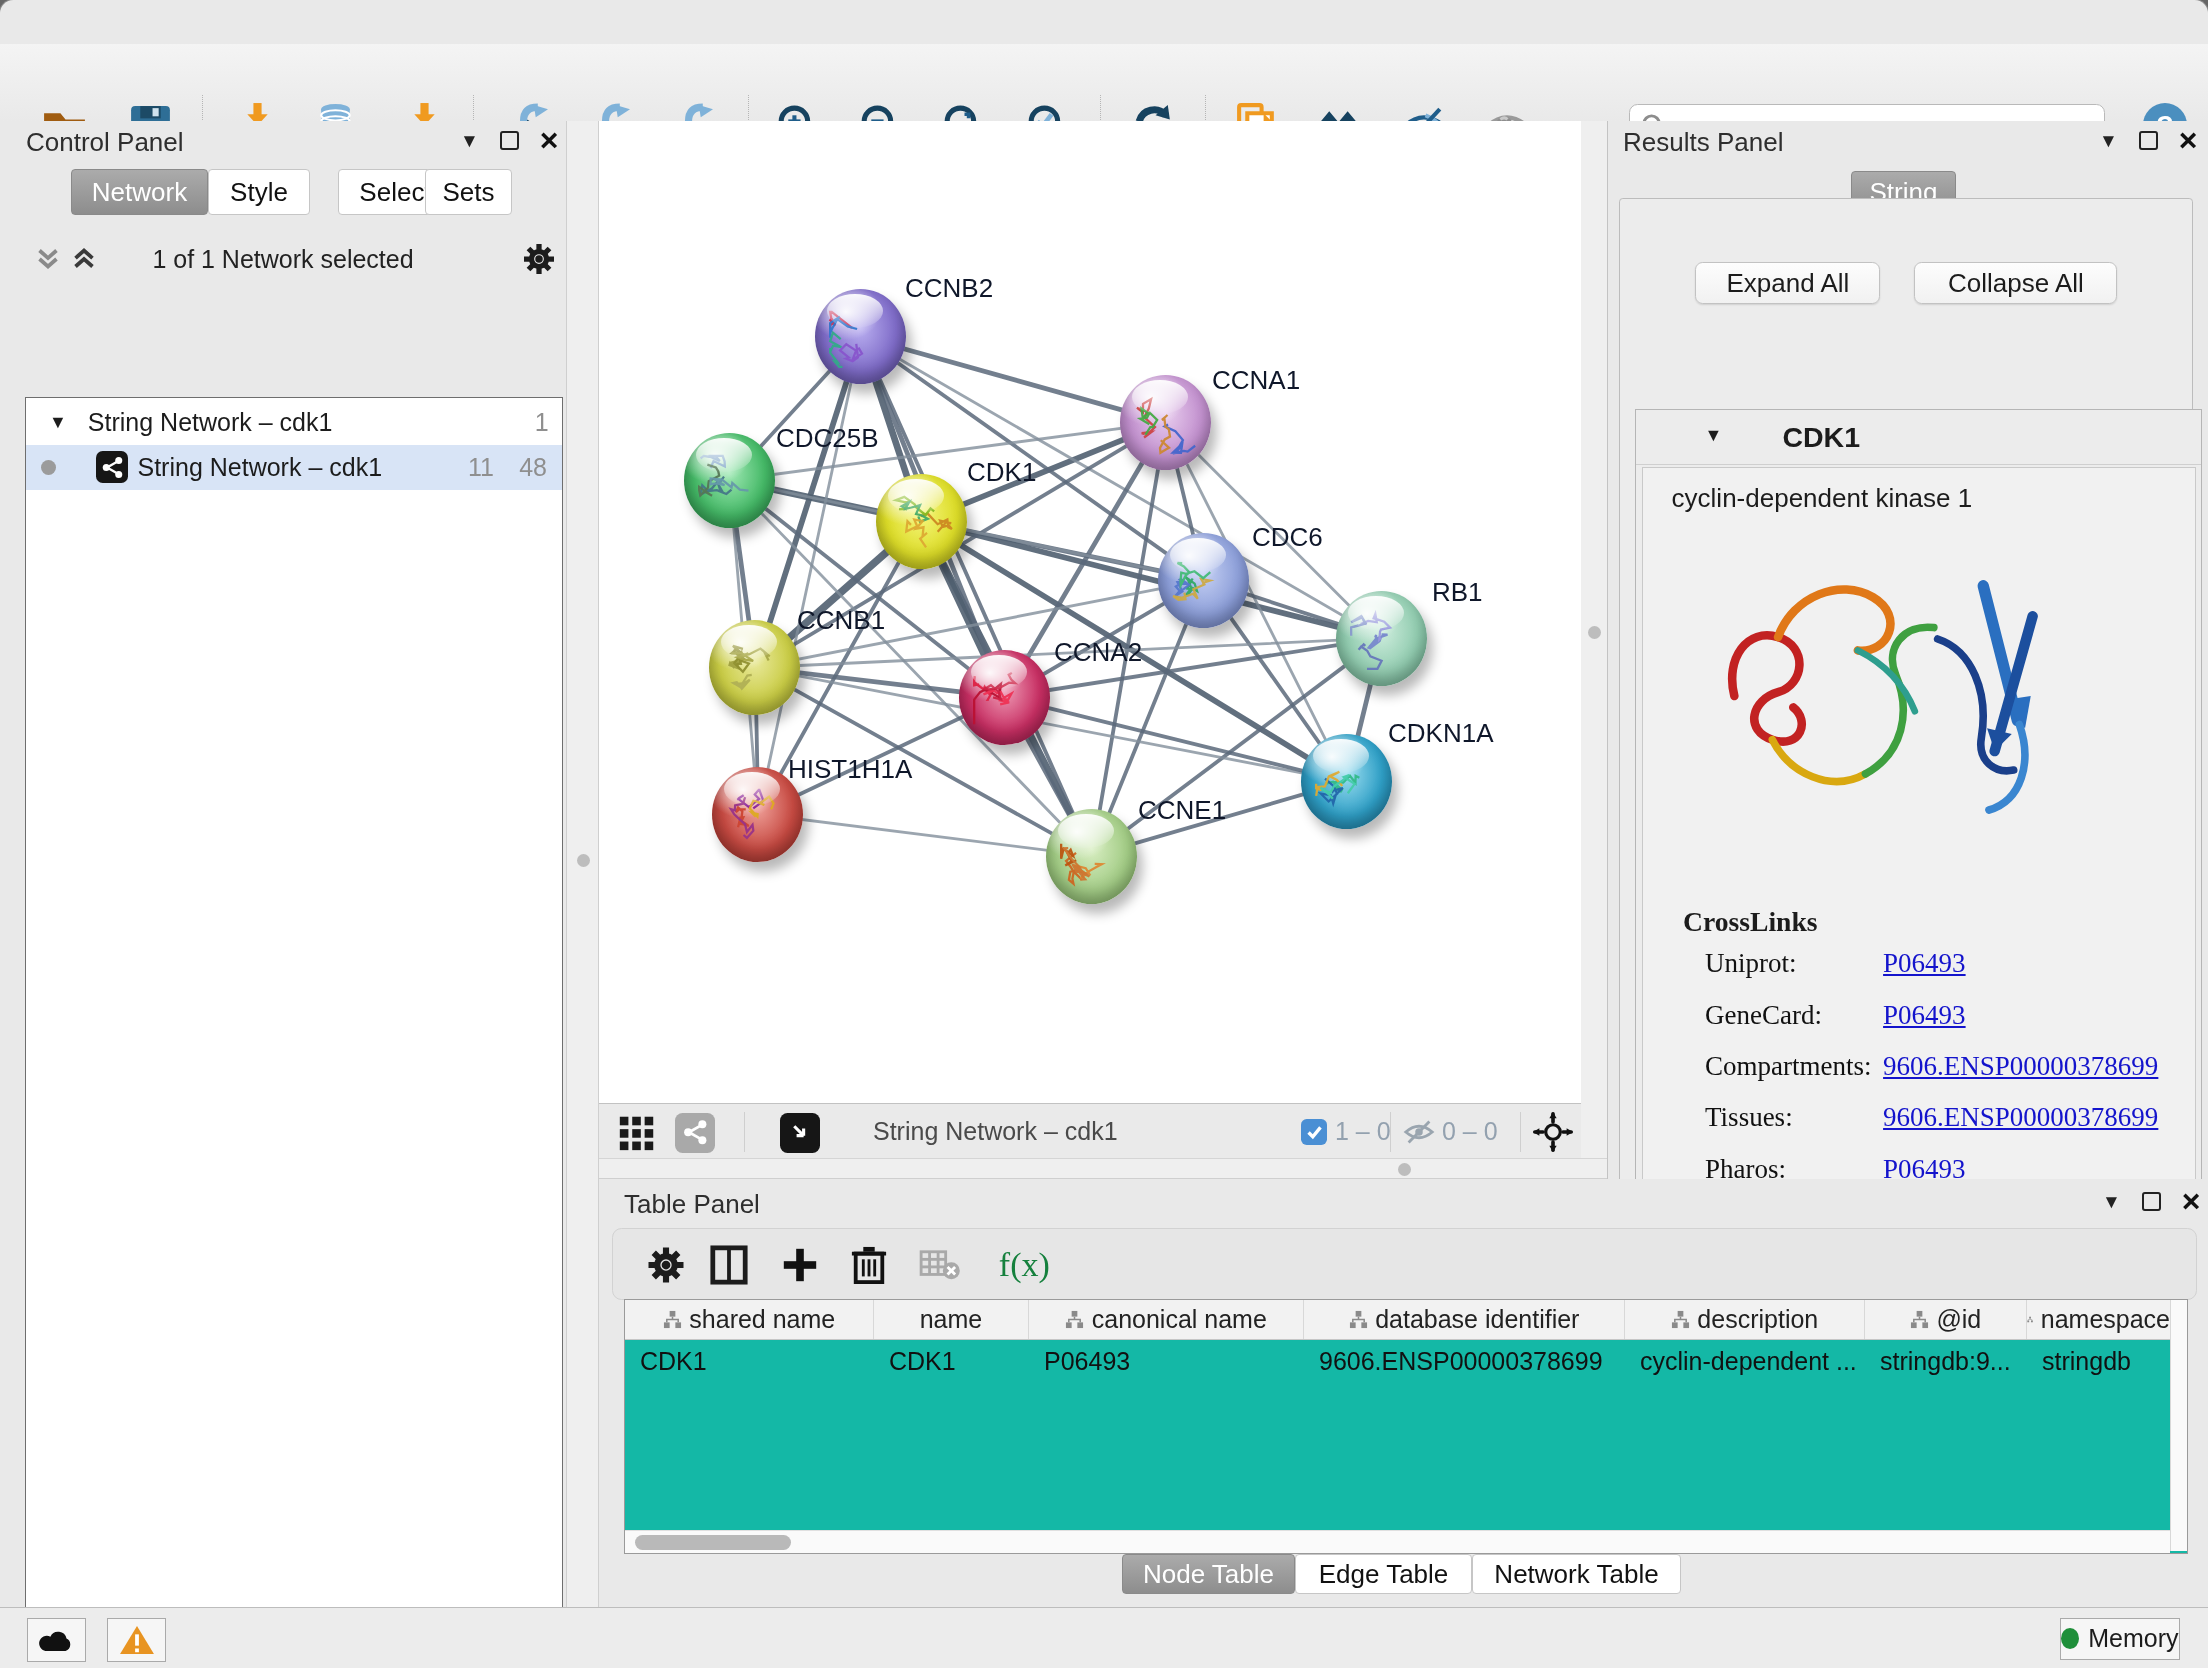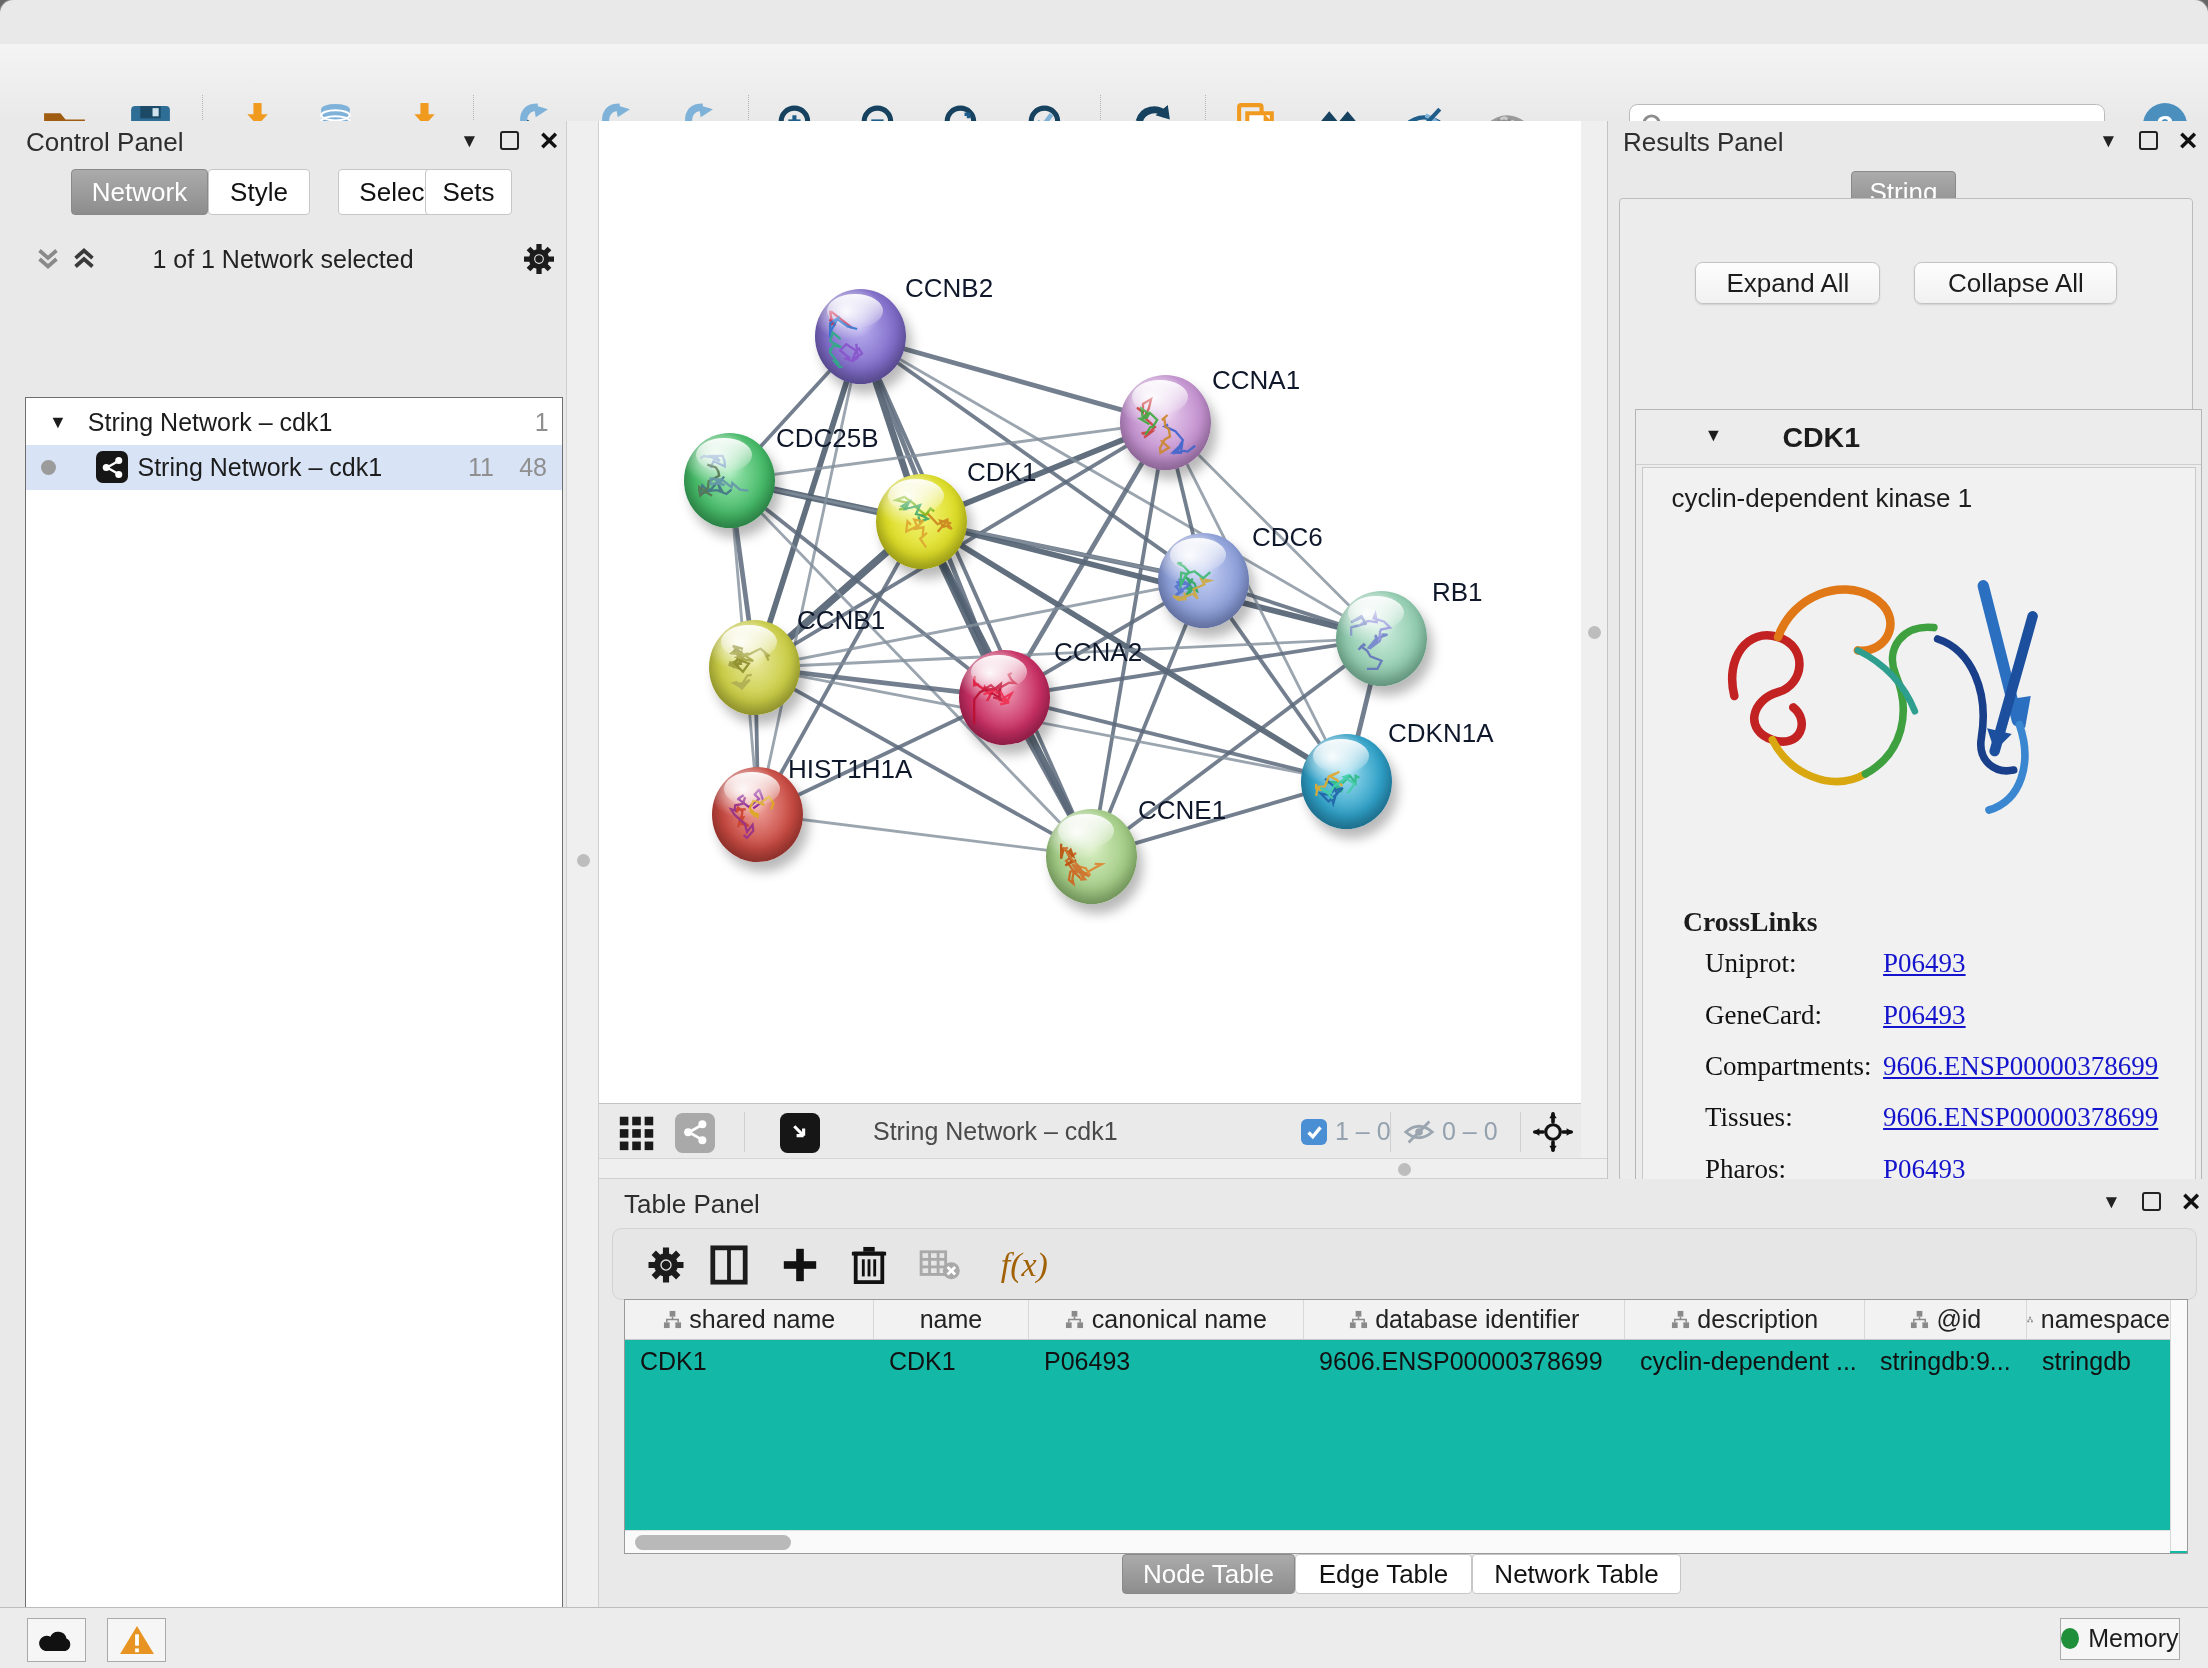--- a/index.html
+++ b/index.html
@@ -667,21 +667,21 @@
               <rect x="2" y="4" width="26" height="24"></rect>
               <line x1="2" y1="12" x2="28" y2="12"></line>
               <line x1="2" y1="20" x2="28" y2="20"></line>
               <line x1="11" y1="4" x2="11" y2="28"></line>
               <line x1="20" y1="4" x2="20" y2="28"></line>
             </g>
             <circle cx="34" cy="24" r="9" fill="#a9a9a9"></circle>
             <path d="M30 20l8 8M38 20l-8 8" stroke="#fff" stroke-width="3"></path>
           </svg>
         </span>
-      <span class="ticon" style="left:373px;width:76px;font-family:'Liberation Serif',serif;font-style:italic;font-size:34px;color:#a16207">f(x)</span>
+      <span class="ticon" style="left:373px;width:76px;font-family:'Liberation Serif',serif;font-size:34px;color:#15803d">f(x)</span>
     </div>
     <div id="tbl">
       <div class="thead" id="tblhead">
           <div class="th" style="width: 249px;">
             <svg width="19" height="19" viewBox="0 0 20 20">
               <rect x="7" y="1" width="6" height="6" fill="#8a8a8a"></rect>
               <rect x="1" y="13" width="6" height="6" fill="#8a8a8a"></rect>
               <rect x="13" y="13" width="6" height="6" fill="#8a8a8a"></rect>
               <path d="M10 7 v3 M4 13 v-3 h12 v3" stroke="#8a8a8a" stroke-width="1.6" fill="none"></path>
             </svg>

